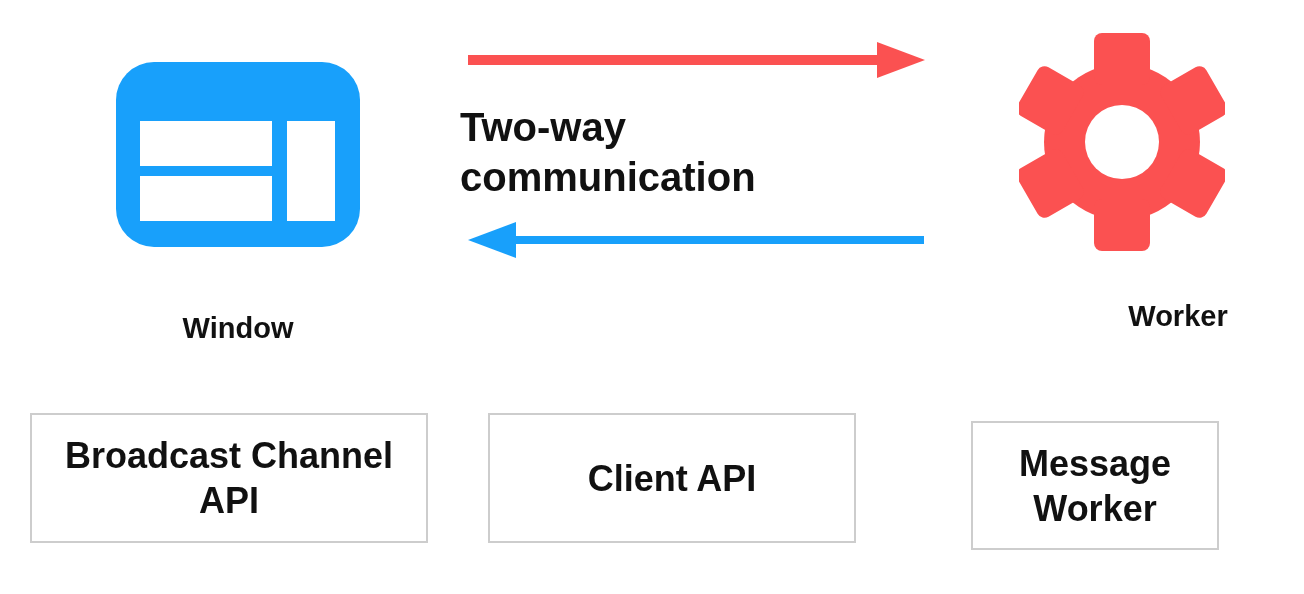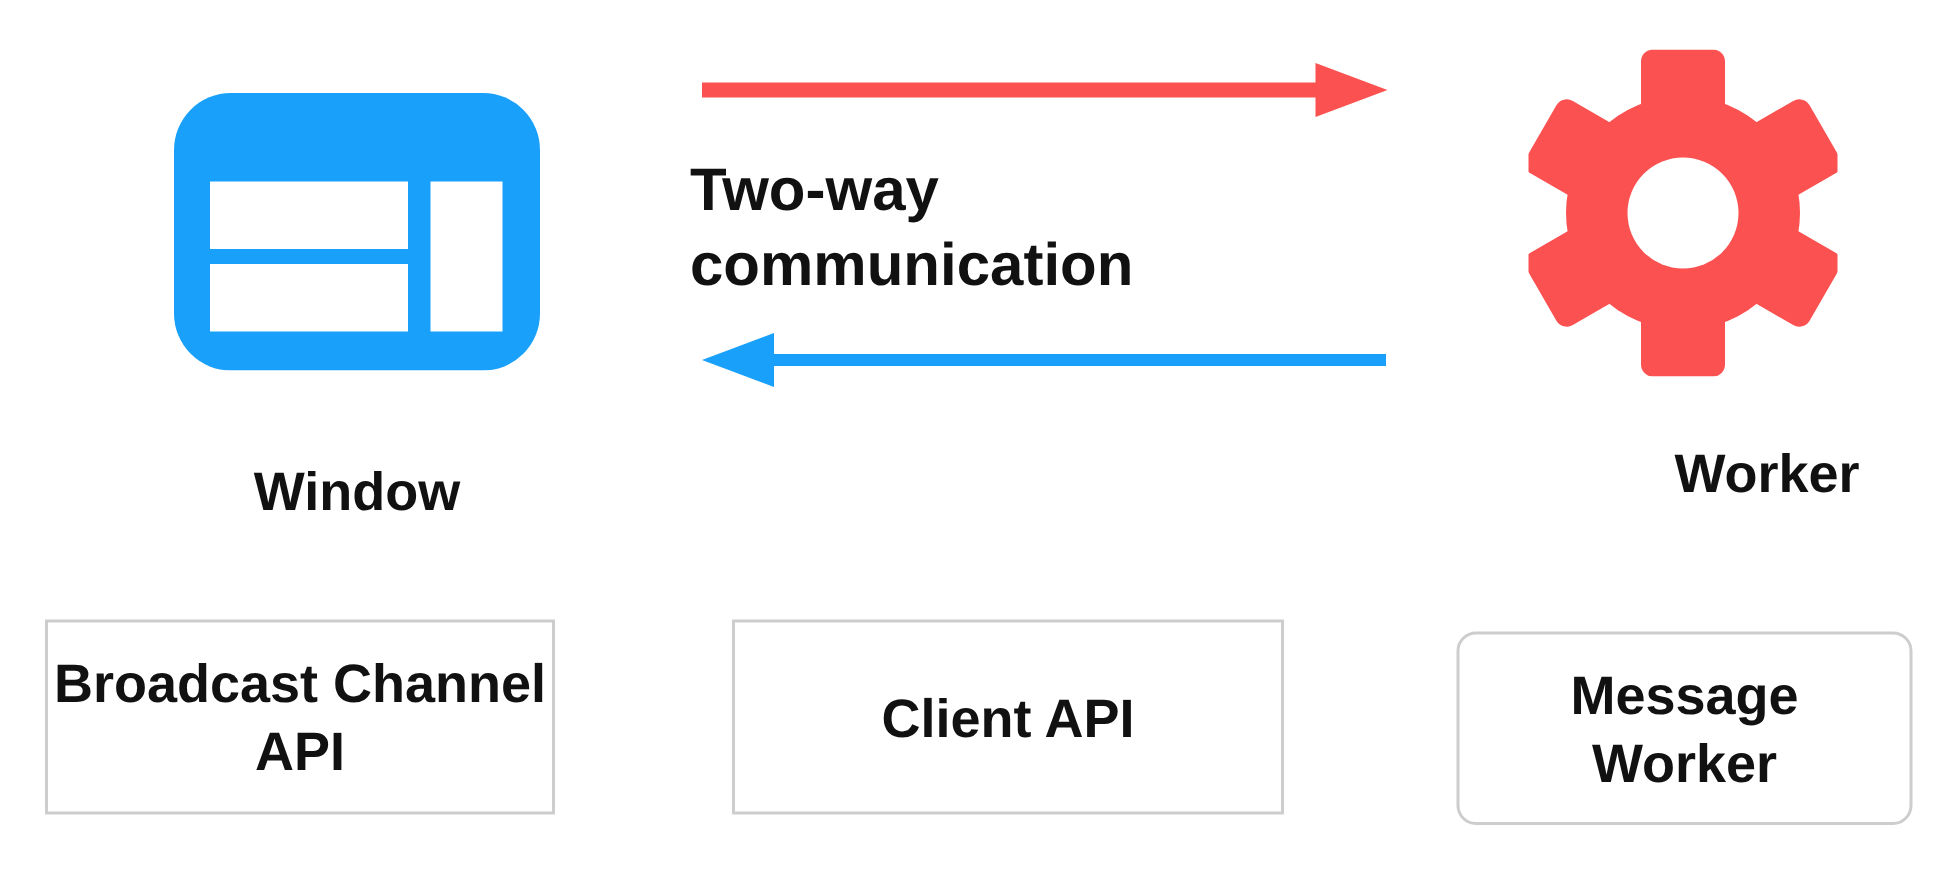--- a/index.html
+++ b/index.html
@@ -13,21 +13,21 @@
     color: #111111;
   }
 
   
   .window-icon { position: absolute; left: 116px; top: 62px; width: 244px; height: 185px; }
   .gear-icon   { position: absolute; left: 1019px; top: 33px; width: 206px; height: 218px; }
 
   
   .node-label {
     position: absolute;
-    font-size: 36px;
+    font-size: 29px;
     font-weight: 700;
     text-align: center;
     line-height: 44px;
     white-space: nowrap;
   }
   .window-label { left: 116px; top: 306px; width: 244px; }
   .worker-label { left: 1078px; top: 294px; width: 200px; }
 
   
   .arrow { position: absolute; }
@@ -66,23 +66,23 @@
     box-sizing: border-box;
     display: flex;
     flex-direction: column;
     align-items: center;
     justify-content: center;
     text-align: center;
     font-size: 36px;
     font-weight: 700;
     line-height: 45px;
   }
-  .box-broadcast { left: 30px;  top: 413px; width: 340px; height: 130px; }
+  .box-broadcast { left: 30px;  top: 413px; width: 398px; height: 130px; }
   .box-client    { left: 488px; top: 413px; width: 368px; height: 130px; }
-  .box-message   { left: 971px; top: 421px; width: 304px; height: 129px; border-radius: 13px; }
+  .box-message   { left: 971px; top: 421px; width: 248px; height: 129px; }
 </style>
 </head>
 <body>
 
 <div class="canvas">
 
   <svg class="window-icon" viewBox="0 0 244 185" xmlns="http://www.w3.org/2000/svg" aria-hidden="true">
     <rect x="0" y="0" width="244" height="185" rx="38" fill="#18a0fb"></rect>
     <rect x="24" y="59" width="132" height="45" fill="#ffffff"></rect>
     <rect x="24" y="114" width="132" height="45" fill="#ffffff"></rect>

